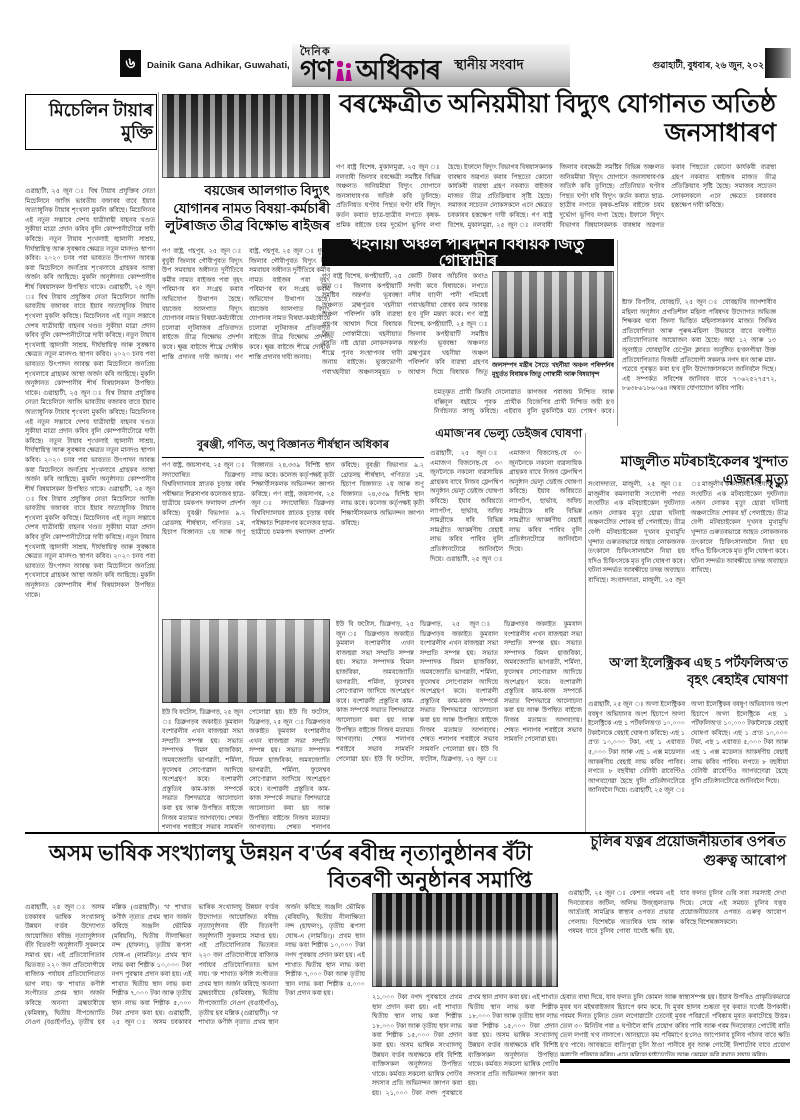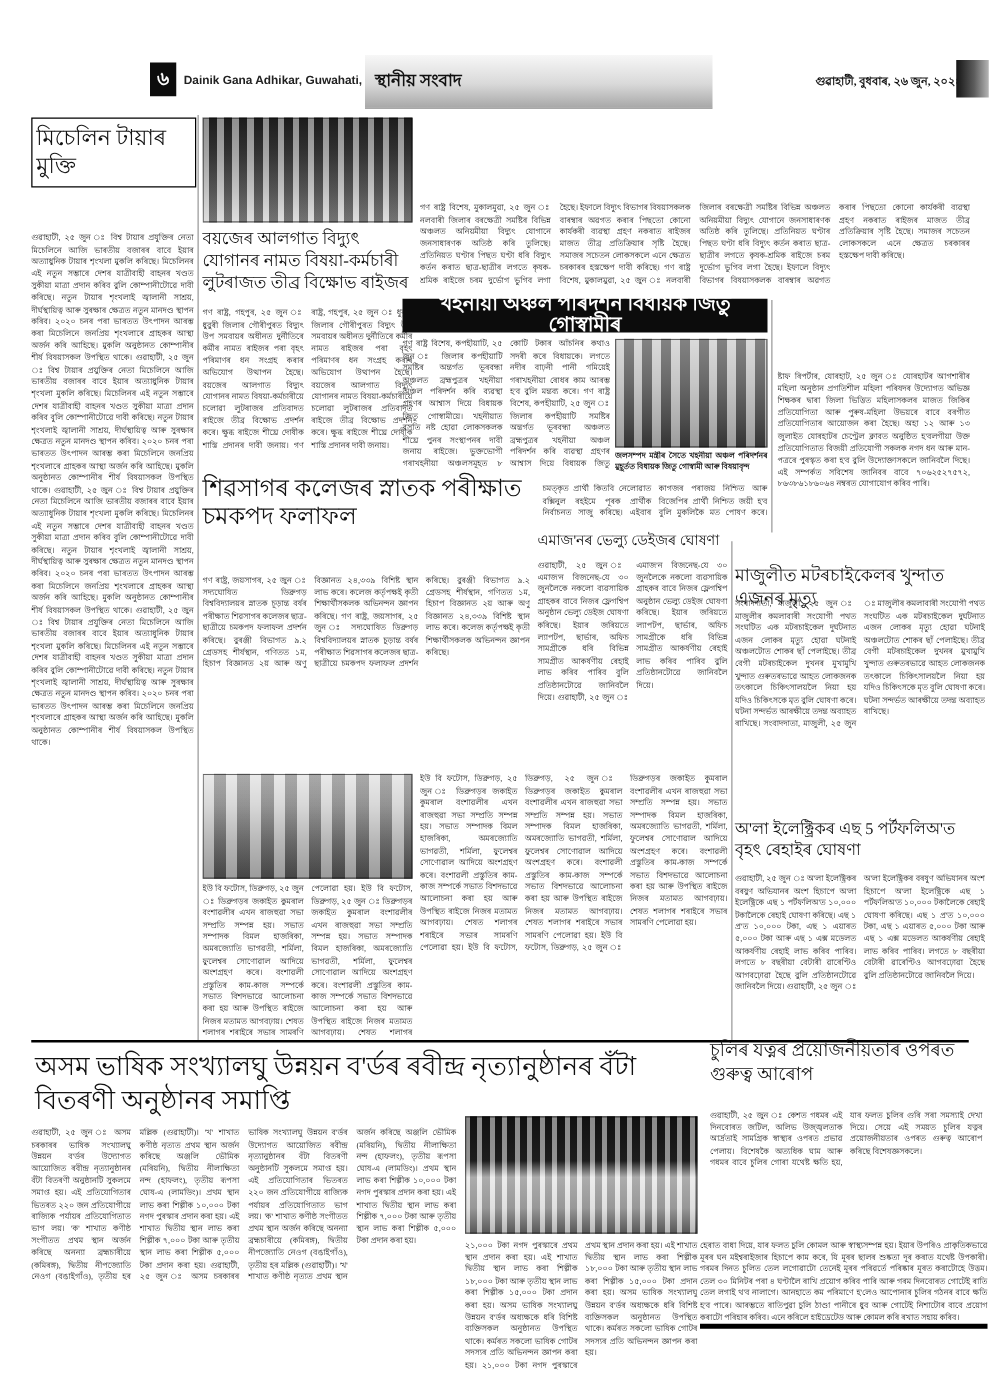--- a/index.html
+++ b/index.html
@@ -14,21 +14,21 @@
   .mast-strip{background:linear-gradient(180deg,#f7f7f7 0%,#d9d9d9 55%,#a8a8a8 100%);
               border-bottom:1px solid #8a8a8a;display:flex;align-items:center;padding:0 8px;gap:14px;}
   .mast-col{display:flex;flex-direction:column;align-items:flex-start;line-height:1;}
   .mast-daily{font-size:11px;font-weight:bold;letter-spacing:1px;}
   .mast-title{display:flex;align-items:center;font-size:27px;font-weight:bold;letter-spacing:-1px;}
   .mast-icon{margin:0 2px;display:inline-flex;}
   .section-label{font-size:13.5px;font-weight:bold;white-space:nowrap;}
   .date-as{font-size:9px;font-weight:bold;white-space:nowrap;text-align:right;}
   .corner-block{background:linear-gradient(90deg,#141414 0%,#5c5c5c 55%,#b5b5b5 100%);}
   
-  .hl{font-weight:normal;text-align:left;line-height:1.15;}
+  .hl{font-weight:bold;text-align:right;line-height:1.15;}
   .hl-main{font-size:25px;}
   .hl-box{border:1.6px solid #000;padding:5px 3px;font-size:17.5px;line-height:1.25;}
   .hl-mid{font-size:13.5px;line-height:1.3;}
   .banner{background:#0c0c0c;color:#fff;font-weight:bold;text-align:center;
           display:flex;align-items:center;justify-content:center;line-height:1.05;}
   .hl-siv{font-size:19px;}
   .subhead{font-size:11px;font-weight:bold;text-align:center;border-bottom:1.6px solid #000;padding-bottom:2px;}
   .hl-sm{font-size:12.5px;line-height:1.3;}
   .hl-md{font-size:14px;line-height:1.25;}
   .hl-award{font-size:21px;line-height:1.3;}
@@ -60,46 +60,62 @@
 <body>
 
 <div class="page">
 
   <div class="abs pagenum-box" style="left:120px;top:50px;width:21px;height:27px;">
     <span>৬</span>
   </div>
   <div class="abs edition-en" style="left:147px;top:59px;">Dainik Gana Adhikar, Guwahati, Wednesday, 26 June, 2024</div>
 
   <div class="abs mast-strip" style="left:292px;top:44px;width:262px;height:42px;">
+    <div class="mast-col">
+      <span class="mast-daily">দৈনিক</span>
+      <span class="mast-title">
+        <span>গণ</span>
+        <span class="mast-icon">
+          <svg width="20" height="24" viewBox="0 0 20 24">
+            <circle cx="6" cy="5" r="3.2" fill="#b5068f"></circle>
+            <path d="M2 22 L4 10 h4 L10 22 Z" fill="#b5068f"></path>
+            <circle cx="14.5" cy="6.5" r="2.6" fill="#b5068f"></circle>
+            <path d="M11.5 22 L13 11 h3 L17.8 22 Z" fill="#b5068f"></path>
+          </svg>
+        </span>
+        <span>অধিকাৰ</span>
+      </span>
+    </div>
     <span class="section-label">স্থানীয় সংবাদ</span>
   </div>
 
   <div class="abs date-as" style="left:640px;top:58px;width:130px;">গুৱাহাটী, বুধবাৰ, ২৬ জুন, ২০২৪</div>
   <div class="abs corner-block" style="left:765px;top:48px;width:26px;height:30px;"></div>
 
   <div class="abs hl hl-box" style="left:25px;top:94px;width:124px;">মিচেলিন টায়াৰ মুক্তি</div>
   <div class="abs body-txt" style="left:25px;top:186px;width:130px;height:646px;">গুৱাহাটী, ২৫ জুন ঃ বিশ্ব টায়াৰ প্ৰযুক্তিৰ নেতা মিচেলিনে আজি ভাৰতীয় বজাৰৰ বাবে ইয়াৰ অত্যাধুনিক টায়াৰ শৃংখলা মুকলি কৰিছে। মিচেলিনৰ এই নতুন সম্ভাৰে দেশৰ যাত্ৰীবাহী বাহনৰ খণ্ডত সুকীয়া মাত্ৰা প্ৰদান কৰিব বুলি কোম্পানীটোৱে দাবী কৰিছে। নতুন টায়াৰ শৃংখলাই জ্বালানী সাশ্ৰয়, দীৰ্ঘস্থায়িত্ব আৰু সুৰক্ষাৰ ক্ষেত্ৰত নতুন মানদণ্ড স্থাপন কৰিব। ২০২০ চনৰ পৰা ভাৰতত উৎপাদন আৰম্ভ কৰা মিচেলিনে জনপ্ৰিয় শৃংখলাৰে গ্ৰাহকৰ আস্থা অৰ্জন কৰি আহিছে। মুকলি অনুষ্ঠানত কোম্পানীৰ শীৰ্ষ বিষয়াসকল উপস্থিত থাকে। গুৱাহাটী, ২৫ জুন ঃ বিশ্ব টায়াৰ প্ৰযুক্তিৰ নেতা মিচেলিনে আজি ভাৰতীয় বজাৰৰ বাবে ইয়াৰ অত্যাধুনিক টায়াৰ শৃংখলা মুকলি কৰিছে। মিচেলিনৰ এই নতুন সম্ভাৰে দেশৰ যাত্ৰীবাহী বাহনৰ খণ্ডত সুকীয়া মাত্ৰা প্ৰদান কৰিব বুলি কোম্পানীটোৱে দাবী কৰিছে। নতুন টায়াৰ শৃংখলাই জ্বালানী সাশ্ৰয়, দীৰ্ঘস্থায়িত্ব আৰু সুৰক্ষাৰ ক্ষেত্ৰত নতুন মানদণ্ড স্থাপন কৰিব। ২০২০ চনৰ পৰা ভাৰতত উৎপাদন আৰম্ভ কৰা মিচেলিনে জনপ্ৰিয় শৃংখলাৰে গ্ৰাহকৰ আস্থা অৰ্জন কৰি আহিছে। মুকলি অনুষ্ঠানত কোম্পানীৰ শীৰ্ষ বিষয়াসকল উপস্থিত থাকে। গুৱাহাটী, ২৫ জুন ঃ বিশ্ব টায়াৰ প্ৰযুক্তিৰ নেতা মিচেলিনে আজি ভাৰতীয় বজাৰৰ বাবে ইয়াৰ অত্যাধুনিক টায়াৰ শৃংখলা মুকলি কৰিছে। মিচেলিনৰ এই নতুন সম্ভাৰে দেশৰ যাত্ৰীবাহী বাহনৰ খণ্ডত সুকীয়া মাত্ৰা প্ৰদান কৰিব বুলি কোম্পানীটোৱে দাবী কৰিছে। নতুন টায়াৰ শৃংখলাই জ্বালানী সাশ্ৰয়, দীৰ্ঘস্থায়িত্ব আৰু সুৰক্ষাৰ ক্ষেত্ৰত নতুন মানদণ্ড স্থাপন কৰিব। ২০২০ চনৰ পৰা ভাৰতত উৎপাদন আৰম্ভ কৰা মিচেলিনে জনপ্ৰিয় শৃংখলাৰে গ্ৰাহকৰ আস্থা অৰ্জন কৰি আহিছে। মুকলি অনুষ্ঠানত কোম্পানীৰ শীৰ্ষ বিষয়াসকল উপস্থিত থাকে। গুৱাহাটী, ২৫ জুন ঃ বিশ্ব টায়াৰ প্ৰযুক্তিৰ নেতা মিচেলিনে আজি ভাৰতীয় বজাৰৰ বাবে ইয়াৰ অত্যাধুনিক টায়াৰ শৃংখলা মুকলি কৰিছে। মিচেলিনৰ এই নতুন সম্ভাৰে দেশৰ যাত্ৰীবাহী বাহনৰ খণ্ডত সুকীয়া মাত্ৰা প্ৰদান কৰিব বুলি কোম্পানীটোৱে দাবী কৰিছে। নতুন টায়াৰ শৃংখলাই জ্বালানী সাশ্ৰয়, দীৰ্ঘস্থায়িত্ব আৰু সুৰক্ষাৰ ক্ষেত্ৰত নতুন মানদণ্ড স্থাপন কৰিব। ২০২০ চনৰ পৰা ভাৰতত উৎপাদন আৰম্ভ কৰা মিচেলিনে জনপ্ৰিয় শৃংখলাৰে গ্ৰাহকৰ আস্থা অৰ্জন কৰি আহিছে। মুকলি অনুষ্ঠানত কোম্পানীৰ শীৰ্ষ বিষয়াসকল উপস্থিত থাকে।</div>
   <div class="abs vline" style="left:158px;top:92px;height:740px;"></div>
 
   <div class="abs photo ph-crowd" style="left:162px;top:94px;width:168px;height:84px;"></div>
   <div class="abs hl hl-mid" style="left:162px;top:182px;width:168px;">বয়জেৰ আলগাত বিদ্যুৎ যোগানৰ নামত বিষয়া-কৰ্মচাৰী লুটৰাজত তীব্ৰ বিক্ষোভ ৰাইজৰ</div>
   <div class="abs body-txt cols-2" style="left:162px;top:246px;width:168px;height:130px;">গণ ৰাষ্ট্ৰ, গহপুৰ, ২৫ জুন ঃ ধুবুৰী জিলাৰ গৌৰীপুৰত বিদ্যুৎ উপ সমবায়ৰ অধীনত দুৰ্নীতিৰে কৰ্মীৰ নামত ৰাইজৰ পৰা বৃহৎ পৰিমাণৰ ধন সংগ্ৰহ কৰাৰ অভিযোগ উত্থাপন হৈছে। বয়জেৰ আলগাত বিদ্যুৎ যোগানৰ নামত বিষয়া-কৰ্মচাৰীয়ে চলোৱা লুটৰাজৰ প্ৰতিবাদত ৰাইজে তীব্ৰ বিক্ষোভ প্ৰদৰ্শন কৰে। ক্ষুব্ধ ৰাইজে শীঘ্ৰে দোষীক শাস্তি প্ৰদানৰ দাবী জনায়। গণ ৰাষ্ট্ৰ, গহপুৰ, ২৫ জুন ঃ ধুবুৰী জিলাৰ গৌৰীপুৰত বিদ্যুৎ উপ সমবায়ৰ অধীনত দুৰ্নীতিৰে কৰ্মীৰ নামত ৰাইজৰ পৰা বৃহৎ পৰিমাণৰ ধন সংগ্ৰহ কৰাৰ অভিযোগ উত্থাপন হৈছে। বয়জেৰ আলগাত বিদ্যুৎ যোগানৰ নামত বিষয়া-কৰ্মচাৰীয়ে চলোৱা লুটৰাজৰ প্ৰতিবাদত ৰাইজে তীব্ৰ বিক্ষোভ প্ৰদৰ্শন কৰে। ক্ষুব্ধ ৰাইজে শীঘ্ৰে দোষীক শাস্তি প্ৰদানৰ দাবী জনায়।</div>
 
+  <div class="abs hl hl-main" style="left:336px;top:90px;width:440px;">বৰক্ষেত্ৰীত অনিয়মীয়া বিদ্যুৎ যোগানত অতিষ্ঠ জনসাধাৰণ</div>
   <div class="abs body-txt cols-4" style="left:336px;top:162px;width:440px;height:74px;">গণ ৰাষ্ট্ৰ বিশেষ, মুকালমুৱা, ২৫ জুন ঃ নলবাৰী জিলাৰ বৰক্ষেত্ৰী সমষ্টিৰ বিভিন্ন অঞ্চলত অনিয়মীয়া বিদ্যুৎ যোগানে জনসাধাৰণক অতিষ্ঠ কৰি তুলিছে। প্ৰতিনিয়ত ঘণ্টাৰ পিছত ঘণ্টা ধৰি বিদ্যুৎ কৰ্তন কৰাত ছাত্ৰ-ছাত্ৰীৰ লগতে কৃষক-শ্ৰমিক ৰাইজে চৰম দুৰ্ভোগ ভুগিব লগা হৈছে। ইফালে বিদ্যুৎ বিভাগৰ বিষয়াসকলক বাৰম্বাৰ অৱগত কৰাৰ পিছতো কোনো কাৰ্যকৰী ব্যৱস্থা গ্ৰহণ নকৰাত ৰাইজৰ মাজত তীব্ৰ প্ৰতিক্ৰিয়াৰ সৃষ্টি হৈছে। সমাজৰ সচেতন লোকসকলে এনে ক্ষেত্ৰত চৰকাৰৰ হস্তক্ষেপ দাবী কৰিছে। গণ ৰাষ্ট্ৰ বিশেষ, মুকালমুৱা, ২৫ জুন ঃ নলবাৰী জিলাৰ বৰক্ষেত্ৰী সমষ্টিৰ বিভিন্ন অঞ্চলত অনিয়মীয়া বিদ্যুৎ যোগানে জনসাধাৰণক অতিষ্ঠ কৰি তুলিছে। প্ৰতিনিয়ত ঘণ্টাৰ পিছত ঘণ্টা ধৰি বিদ্যুৎ কৰ্তন কৰাত ছাত্ৰ-ছাত্ৰীৰ লগতে কৃষক-শ্ৰমিক ৰাইজে চৰম দুৰ্ভোগ ভুগিব লগা হৈছে। ইফালে বিদ্যুৎ বিভাগৰ বিষয়াসকলক বাৰম্বাৰ অৱগত কৰাৰ পিছতো কোনো কাৰ্যকৰী ব্যৱস্থা গ্ৰহণ নকৰাত ৰাইজৰ মাজত তীব্ৰ প্ৰতিক্ৰিয়াৰ সৃষ্টি হৈছে। সমাজৰ সচেতন লোকসকলে এনে ক্ষেত্ৰত চৰকাৰৰ হস্তক্ষেপ দাবী কৰিছে।</div>
 
   <div class="abs banner" style="left:322px;top:239px;width:292px;height:27px;font-size:16px;">খহনীয়া অঞ্চল পৰিদৰ্শন বিধায়ক জিতু গোস্বামীৰ</div>
   <div class="abs body-txt cols-2" style="left:322px;top:271px;width:166px;height:111px;">গণ ৰাষ্ট্ৰ বিশেষ, কপহীয়াটি, ২৫ জুন ঃ জিলাৰ কপহীয়াটি সমষ্টিৰ অন্তৰ্গত ভূৰবন্ধা অঞ্চলত ব্ৰহ্মপুত্ৰৰ খহনীয়া অঞ্চল পৰিদৰ্শন কৰি ব্যৱস্থা গ্ৰহণৰ আশ্বাস দিয়ে বিধায়ক জিতু গোস্বামীয়ে। খহনীয়াত বসতি নষ্ট হোৱা লোকসকলক শীঘ্ৰে পুনৰ সংস্থাপনৰ দাবী জনায় ৰাইজে। ভুক্তভোগী গৰাখহনীয়া অঞ্চলসমূহত ৮ কোটি টকাৰ আঁচনিৰ কথাও সদৰী কৰে বিধায়কে। লগতে নদীৰ বাঢ়নী পানী গমিয়েই গৰাখহনীয়া ৰোধৰ কাম আৰম্ভ হ'ব বুলি মন্তব্য কৰে। গণ ৰাষ্ট্ৰ বিশেষ, কপহীয়াটি, ২৫ জুন ঃ জিলাৰ কপহীয়াটি সমষ্টিৰ অন্তৰ্গত ভূৰবন্ধা অঞ্চলত ব্ৰহ্মপুত্ৰৰ খহনীয়া অঞ্চল পৰিদৰ্শন কৰি ব্যৱস্থা গ্ৰহণৰ আশ্বাস দিয়ে বিধায়ক জিতু গোস্বামীয়ে। খহনীয়াত বসতি নষ্ট হোৱা লোকসকলক শীঘ্ৰে পুনৰ সংস্থাপনৰ দাবী জনায় ৰাইজে। ভুক্তভোগী গৰাখহনীয়া অঞ্চলসমূহত ৮ কোটি টকাৰ আঁচনিৰ কথাও সদৰী কৰে বিধায়কে। লগতে নদীৰ বাঢ়নী পানী গমিয়েই গৰাখহনীয়া ৰোধৰ কাম আৰম্ভ হ'ব বুলি মন্তব্য কৰে।</div>
   <div class="abs photo ph-walk" style="left:492px;top:271px;width:122px;height:87px;"></div>
   <div class="abs caption" style="left:492px;top:361px;width:122px;height:23px;">জলসম্পদ মন্ত্ৰীৰ সৈতে খহনীয়া অঞ্চল পৰিদৰ্শনৰ মুহূৰ্তত বিধায়ক জিতু গোস্বামী আৰু বিষয়াবৃন্দ</div>
   <div class="abs body-txt cols-2" style="left:434px;top:387px;width:180px;height:38px;">চমত্কৃত প্ৰাৰ্থী কিতবি নেলোৱাত বক্সিনুল ৰহইমে পূৰক প্ৰাৰ্থীক নিৰ্বাচনত সাজু কৰিছে। এইবাৰ কাগজৰ পৰাজয় নিশ্চিত আৰু বিজেপিৰ প্ৰাৰ্থী নিশ্চিত জয়ী হ'ব বুলি মুকলিকৈ মত পোষণ কৰে। প্ৰত্যুত্পাদন হৈছে যে গীতৰ হাজৰিকাৰ বলে ইমান প্ৰভাৱশালী।</div>
 
   <div class="abs vline" style="left:617px;top:240px;height:186px;"></div>
   <div class="abs body-txt" style="left:622px;top:297px;width:154px;height:128px;">ষ্টাফ ৰিপৰ্টাৰ, যোৰহাট, ২৫ জুন ঃ যোৰহাটৰ আগশাৰীৰ মহিলা অনুষ্ঠান প্ৰগতিশীল মহিলা পৰিষদৰ উদ্যোগত অভিজ্ঞ শিক্ষকৰ দ্বাৰা জিলা ভিত্তিত মহিলাসকলৰ মাজত জিকিৰ প্ৰতিযোগিতা আৰু পুৰুষ-মহিলা উভয়ৰে বাবে বৰগীত প্ৰতিযোগিতাৰ আয়োজন কৰা হৈছে। অহা ১২ আৰু ১৩ জুলাইত যোৰহাটৰ চেণ্ট্ৰেল ক্লাবত অনুষ্ঠিত হ'বলগীয়া উক্ত প্ৰতিযোগিতাত বিজয়ী প্ৰতিযোগী সকলক নগদ ধন আৰু মান-পত্ৰৰে পুৰস্কৃত কৰা হ'ব বুলি উদ্যোক্তাসকলে জানিবলৈ দিছে। এই সম্পৰ্কত সবিশেষ জানিবৰ বাবে ৭০৬২৫২৭৫৭২, ৮৬৩৮৬১৮৬০৬৪ নম্বৰত যোগাযোগ কৰিব পাৰি।</div>
 
-  <div class="abs hl hl-siv" style="left:162px;top:381px;width:262px;">শিৱসাগৰ কলেজৰ স্নাতক পৰীক্ষাত চমকপদ ফলাফল</div>
+  <div class="abs subhead" style="left:162px;top:436px;width:262px;">বুৰঞ্জী, গণিত, অণু বিজ্ঞানত শীৰ্ষস্থান অধিকাৰ</div>
   <div class="abs body-txt cols-3" style="left:162px;top:460px;width:262px;height:124px;">গণ ৰাষ্ট্ৰ, জয়সাগৰ, ২৫ জুন ঃ সদ্যঘোষিত ডিব্ৰুগড় বিশ্ববিদ্যালয়ৰ স্নাতক চূড়ান্ত বৰ্ষৰ পৰীক্ষাত শিৱসাগৰ কলেজৰ ছাত্ৰ-ছাত্ৰীয়ে চমকপদ ফলাফল প্ৰদৰ্শন কৰিছে। বুৰঞ্জী বিভাগত ৯.২ গ্ৰেডসহ শীৰ্ষস্থান, গণিতত ১ম, হিচাপ বিজ্ঞানত ২য় আৰু অণু বিজ্ঞানত ২৪,৩৩৯ বিশিষ্ট স্থান লাভ কৰে। কলেজ কৰ্তৃপক্ষই কৃতী শিক্ষাৰ্থীসকলক অভিনন্দন জ্ঞাপন কৰিছে। গণ ৰাষ্ট্ৰ, জয়সাগৰ, ২৫ জুন ঃ সদ্যঘোষিত ডিব্ৰুগড় বিশ্ববিদ্যালয়ৰ স্নাতক চূড়ান্ত বৰ্ষৰ পৰীক্ষাত শিৱসাগৰ কলেজৰ ছাত্ৰ-ছাত্ৰীয়ে চমকপদ ফলাফল প্ৰদৰ্শন কৰিছে। বুৰঞ্জী বিভাগত ৯.২ গ্ৰেডসহ শীৰ্ষস্থান, গণিতত ১ম, হিচাপ বিজ্ঞানত ২য় আৰু অণু বিজ্ঞানত ২৪,৩৩৯ বিশিষ্ট স্থান লাভ কৰে। কলেজ কৰ্তৃপক্ষই কৃতী শিক্ষাৰ্থীসকলক অভিনন্দন জ্ঞাপন কৰিছে।</div>
 
   <div class="abs hl" style="left:430px;top:427px;width:152px;font-size:11.5px;">এমাজ'নৰ ভেল্যু ডেইজৰ ঘোষণা</div>
   <div class="abs body-txt cols-2" style="left:430px;top:448px;width:152px;height:136px;">গুৱাহাটী, ২৫ জুন ঃ এমাজ'ন বিজনেছ-যে ৩০ জুনলৈকে নকলো ব্যৱসায়িক গ্ৰাহকৰ বাবে নিজৰ ফ্লেগশ্বিপ অনুষ্ঠান ভেল্যু ডেইজ ঘোষণা কৰিছে। ইয়াৰ জৰিয়তে ল্যাপটপ, ছাৰ্ভাৰ, অফিচ সামগ্ৰীকে ধৰি বিভিন্ন সামগ্ৰীত আকৰ্ষণীয় ৰেহাই লাভ কৰিব পাৰিব বুলি প্ৰতিষ্ঠানটোৱে জানিবলৈ দিয়ে। গুৱাহাটী, ২৫ জুন ঃ এমাজ'ন বিজনেছ-যে ৩০ জুনলৈকে নকলো ব্যৱসায়িক গ্ৰাহকৰ বাবে নিজৰ ফ্লেগশ্বিপ অনুষ্ঠান ভেল্যু ডেইজ ঘোষণা কৰিছে। ইয়াৰ জৰিয়তে ল্যাপটপ, ছাৰ্ভাৰ, অফিচ সামগ্ৰীকে ধৰি বিভিন্ন সামগ্ৰীত আকৰ্ষণীয় ৰেহাই লাভ কৰিব পাৰিব বুলি প্ৰতিষ্ঠানটোৱে জানিবলৈ দিয়ে।</div>
 
   <div class="abs hl hl-md" style="left:588px;top:433px;width:200px;margin-top:20px;">মাজুলীত মটৰচাইকেলৰ খুন্দাত এজনৰ মৃত্যু</div>
   <div class="abs body-txt cols-2" style="left:588px;top:479px;width:200px;height:170px;">সংবাদদাতা, মাজুলী, ২৫ জুন ঃ মাজুলীৰ কমলাবাৰী সংযোগী পথত সংঘটিত এক মটৰচাইকেল দুৰ্ঘটনাত এজন লোকৰ মৃত্যু হোৱা ঘটনাই অঞ্চলটোত শোকৰ ছাঁ পেলাইছে। তীব্ৰ বেগী মটৰচাইকেল দুখনৰ মুখামুখি খুন্দাত গুৰুতৰভাৱে আহত লোকজনক তৎকালে চিকিৎসালয়লৈ নিয়া হয় যদিও চিকিৎসকে মৃত বুলি ঘোষণা কৰে। ঘটনা সন্দৰ্ভত আৰক্ষীয়ে তদন্ত অব্যাহত ৰাখিছে। সংবাদদাতা, মাজুলী, ২৫ জুন ঃ মাজুলীৰ কমলাবাৰী সংযোগী পথত সংঘটিত এক মটৰচাইকেল দুৰ্ঘটনাত এজন লোকৰ মৃত্যু হোৱা ঘটনাই অঞ্চলটোত শোকৰ ছাঁ পেলাইছে। তীব্ৰ বেগী মটৰচাইকেল দুখনৰ মুখামুখি খুন্দাত গুৰুতৰভাৱে আহত লোকজনক তৎকালে চিকিৎসালয়লৈ নিয়া হয় যদিও চিকিৎসকে মৃত বুলি ঘোষণা কৰে। ঘটনা সন্দৰ্ভত আৰক্ষীয়ে তদন্ত অব্যাহত ৰাখিছে।</div>
 
   <div class="abs photo ph-meeting" style="left:162px;top:619px;width:168px;height:84px;"></div>
   <div class="abs body-txt cols-2" style="left:162px;top:707px;width:168px;height:125px;">ইউ বি ফটোস, ডিব্ৰুগড়, ২৫ জুন ঃ ডিব্ৰুগড়ৰ জকাইত কুমৰাল বংশাৱলীৰ এখন ৰাজহুৱা সভা সম্প্ৰতি সম্পন্ন হয়। সভাত সম্পাদক বিমল হাজৰিকা, অমৰজ্যোতি ভাগৱতী, শৰ্মিলা, ফুলেশ্বৰ সোণোৱাল আদিয়ে অংশগ্ৰহণ কৰে। বংশাৱলী প্ৰস্তুতিৰ কাম-কাজ সম্পৰ্কে সভাত বিশদভাৱে আলোচনা কৰা হয় আৰু উপস্থিত ৰাইজে নিজৰ মতামত আগবঢ়ায়। শেষত শলাগৰ শৰাইৰে সভাৰ সামৰণি পেলোৱা হয়। ইউ বি ফটোস, ডিব্ৰুগড়, ২৫ জুন ঃ ডিব্ৰুগড়ৰ জকাইত কুমৰাল বংশাৱলীৰ এখন ৰাজহুৱা সভা সম্প্ৰতি সম্পন্ন হয়। সভাত সম্পাদক বিমল হাজৰিকা, অমৰজ্যোতি ভাগৱতী, শৰ্মিলা, ফুলেশ্বৰ সোণোৱাল আদিয়ে অংশগ্ৰহণ কৰে। বংশাৱলী প্ৰস্তুতিৰ কাম-কাজ সম্পৰ্কে সভাত বিশদভাৱে আলোচনা কৰা হয় আৰু উপস্থিত ৰাইজে নিজৰ মতামত আগবঢ়ায়। শেষত শলাগৰ শৰাইৰে সভাৰ সামৰণি পেলোৱা হয়।</div>

